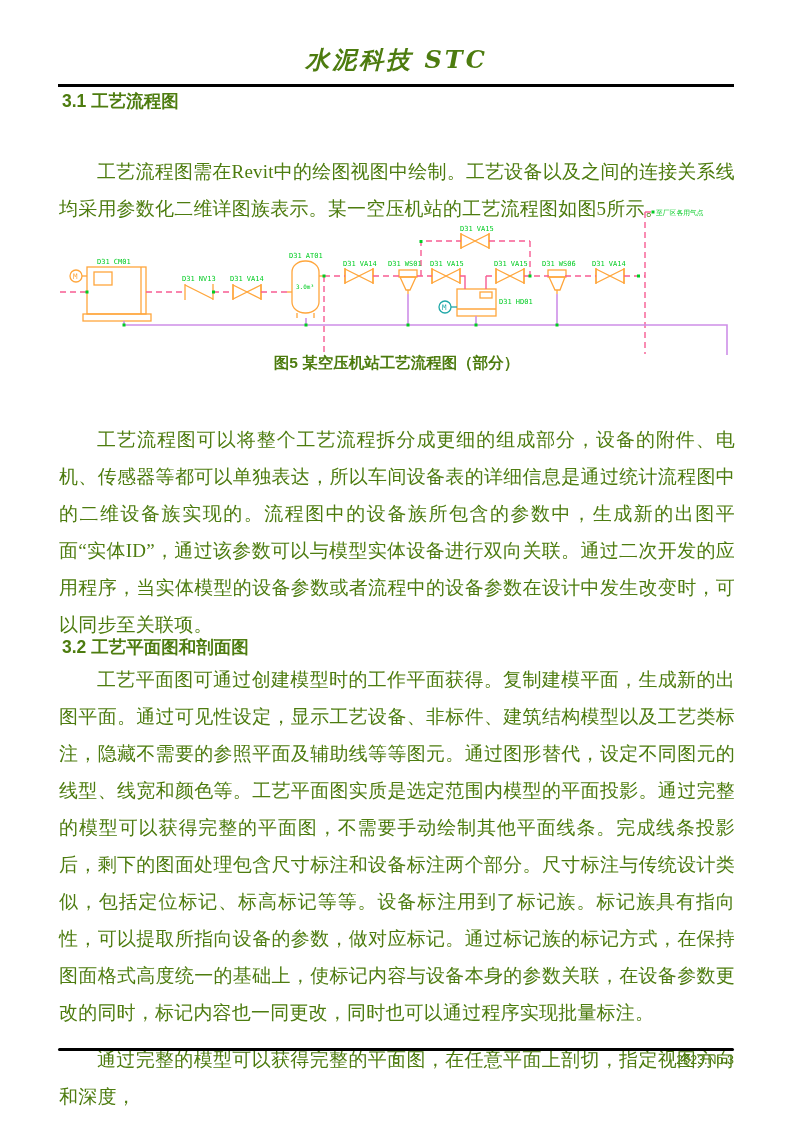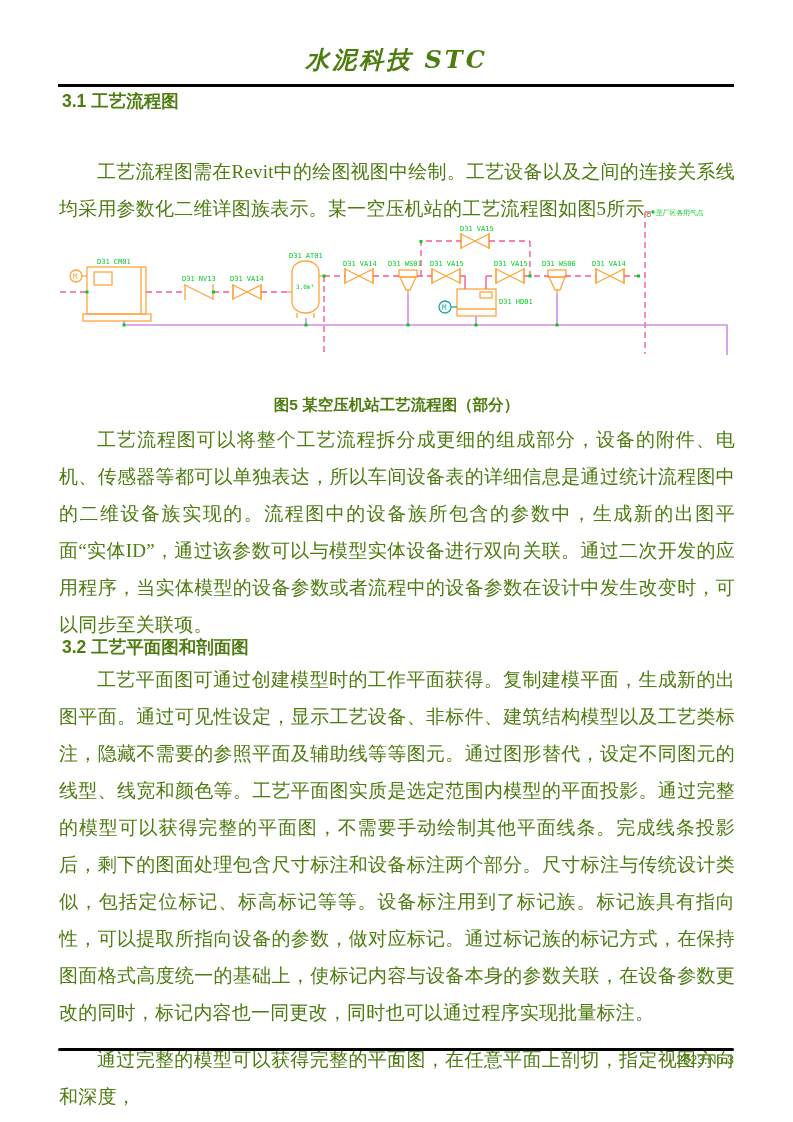--- a/index.html
+++ b/index.html
@@ -13,21 +13,21 @@
   .h1{top:89px;text-align:right;}
   .h2{top:635px;}
   .para{left:59px;width:676px;font-size:19px;line-height:37px;text-align:justify;
         text-indent:2em;letter-spacing:0.2px;margin-top:40px;}
   .p1{top:113px;}
   .p2{top:381px;}
   .p3{top:621px;}
   .p4{top:1001px;}
   .figure-svg{top:200px;left:58px;}
   .fig-caption{top:353px;left:0;width:793px;text-align:center;font-size:15.5px;font-weight:bold;
-        font-family:"Liberation Sans",sans-serif;margin-top:42px;}
+        font-family:"Liberation Sans",sans-serif;}
   .footer-rule{top:1048px;left:58px;width:676px;height:2.5px;background:#000;border-radius:2px;}
   .footer-page{top:1053px;left:0;width:793px;text-align:center;font-size:12.5px;
         font-family:"Liberation Sans",sans-serif;}
   .footer-issue{top:1053px;left:0;width:734px;text-align:right;font-size:12.5px;
         font-family:"Liberation Sans",sans-serif;}
   svg text{font-family:"DejaVu Sans Mono",monospace;}
 </style>
 </head>
 <body>
 

